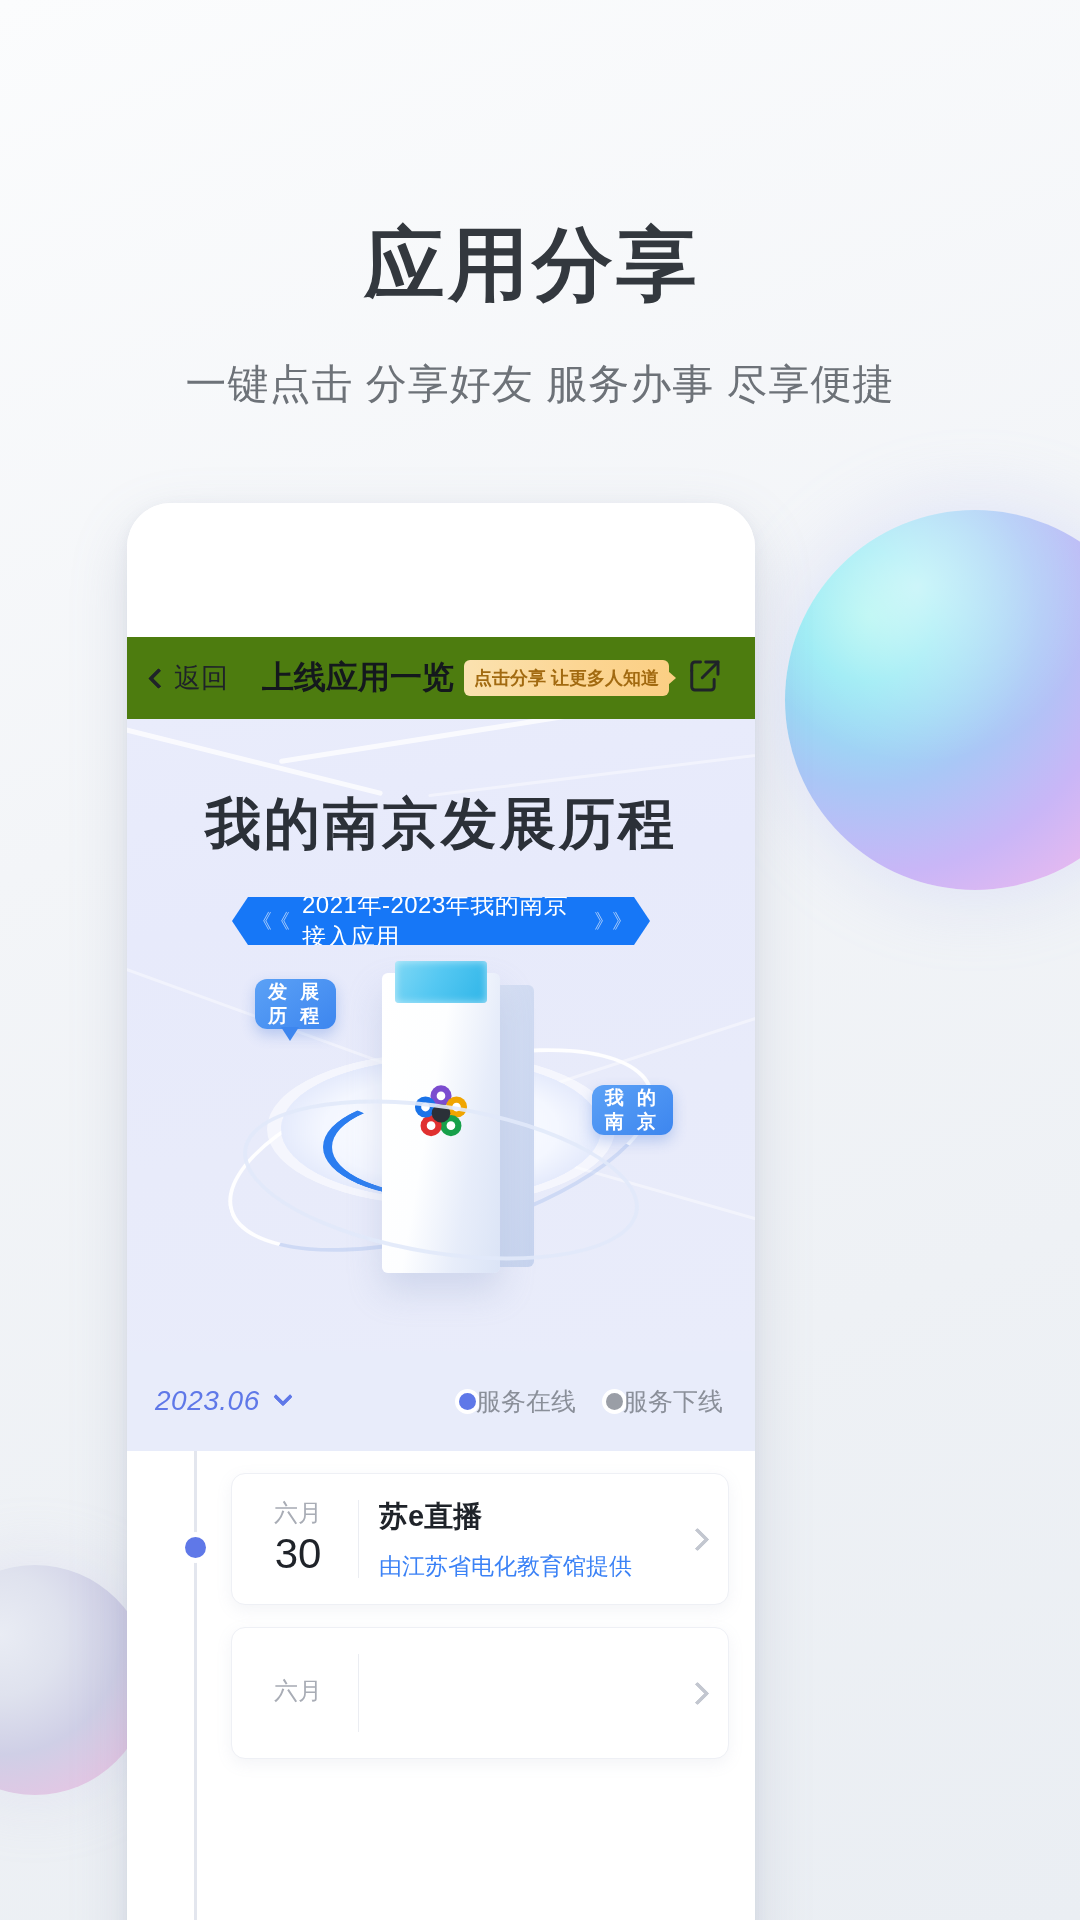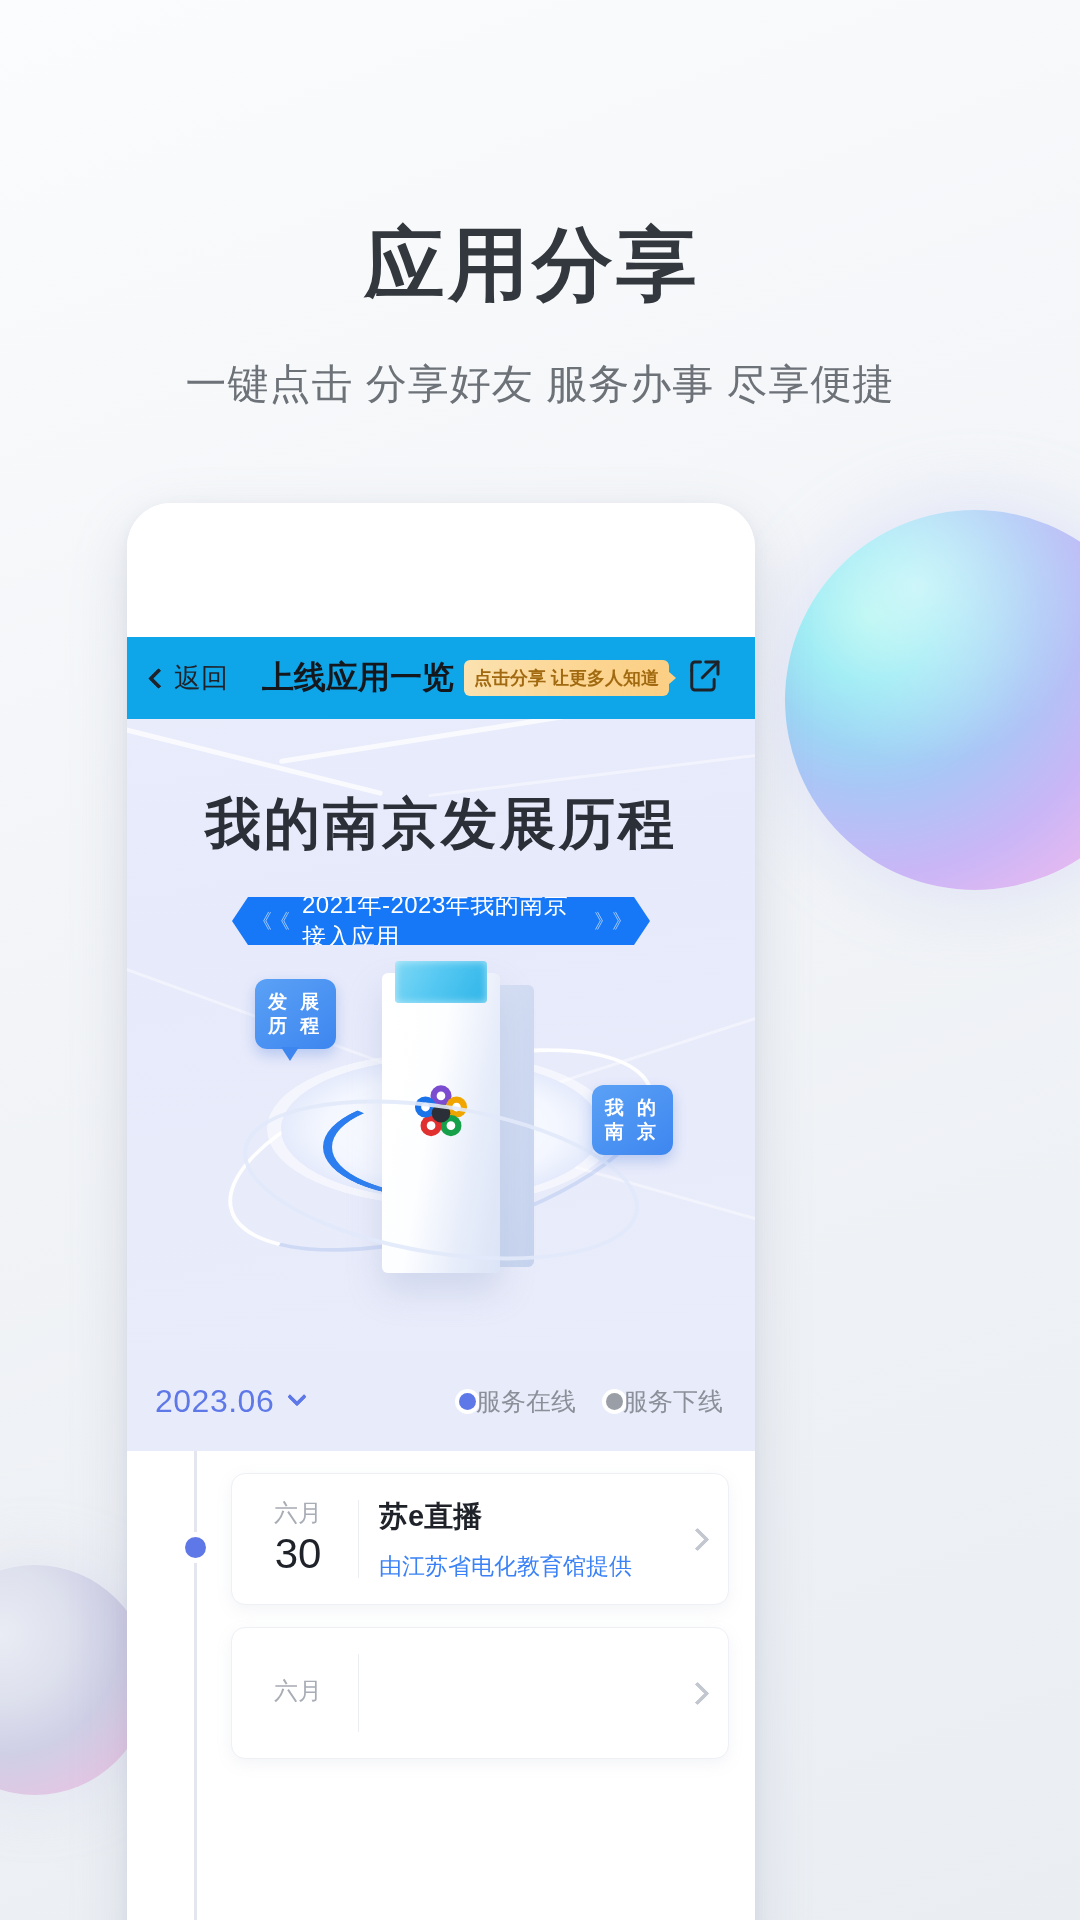--- a/index.html
+++ b/index.html
@@ -58,21 +58,21 @@
     background: #ffffff;
     border-radius: 44px 44px 0 0;
     box-shadow: 0 22px 60px rgba(120,132,160,.20), 0 4px 14px rgba(120,132,160,.10);
     overflow: hidden;
   }
   #phone-statusbar { height: 134px; background: #ffffff; }
 
   
   #navbar {
     height: 82px;
-    background: #0ea5e9;
+    background: #4d7c0f;
     display: flex; align-items: center;
     padding: 0 14px 0 24px;
   }
   #back-button { display: flex; align-items: center; gap: 8px; flex: 0 0 auto; }
   .chev-left {
     width: 15px; height: 15px;
     border-left: 4px solid #1f2329; border-bottom: 4px solid #1f2329;
     transform: rotate(45deg);
     border-radius: 2px;
   }
@@ -184,21 +184,21 @@
     border-radius: 0 6px 6px 0;
   }
   #city-emblem {
     position: absolute; left: 50%; transform: translateX(-50%);
     top: 126px; width: 62px; height: 62px;
   }
   .tag {
     position: absolute;
     background: linear-gradient(145deg, #5ba1f6 0%, #3d86ef 100%);
     color: #ffffff; border-radius: 12px;
-    padding: 11px 13px;
+    padding: 1px 13px;
     font-size: 19px; font-weight: 700; line-height: 1.25;
     letter-spacing: 4px;
     text-align: center;
     box-shadow: 0 6px 14px rgba(70,120,220,.30);
   }
   #tag-left { left: 128px; top: 24px; }
   #tag-left::after {
     content: ""; position: absolute; left: 26px; bottom: -12px;
     width: 0; height: 0;
     border-left: 9px solid transparent; border-right: 9px solid transparent;
@@ -207,21 +207,21 @@
   #tag-right { right: 82px; top: 130px; }
 
   
   #meta-row {
     background: #e8ecfa;
     height: 100px;
     display: flex; align-items: center;
     padding: 0 32px 0 28px;
   }
   #month-select { display: flex; align-items: center; gap: 16px; }
-  #month-value { font-size: 32px; color: #5f78e8; letter-spacing: .5px; }
+  #month-value { font-size: 28px; color: #5f78e8; letter-spacing: .5px; font-style: italic; }
   .chev-down {
     width: 14px; height: 14px;
     border-right: 4px solid #5f78e8; border-bottom: 4px solid #5f78e8;
     transform: rotate(45deg) translate(-3px,-3px);
     border-radius: 2px;
   }
   #legend { margin-left: auto; display: flex; align-items: center; gap: 30px; }
   .legend-item { display: flex; align-items: center; font-size: 25px; color: #8a8f99; }
   .dot { width: 17px; height: 17px; border-radius: 50%; box-shadow: 0 0 0 4px #ffffff; }
   .dot.online { background: #5f78e8; }

